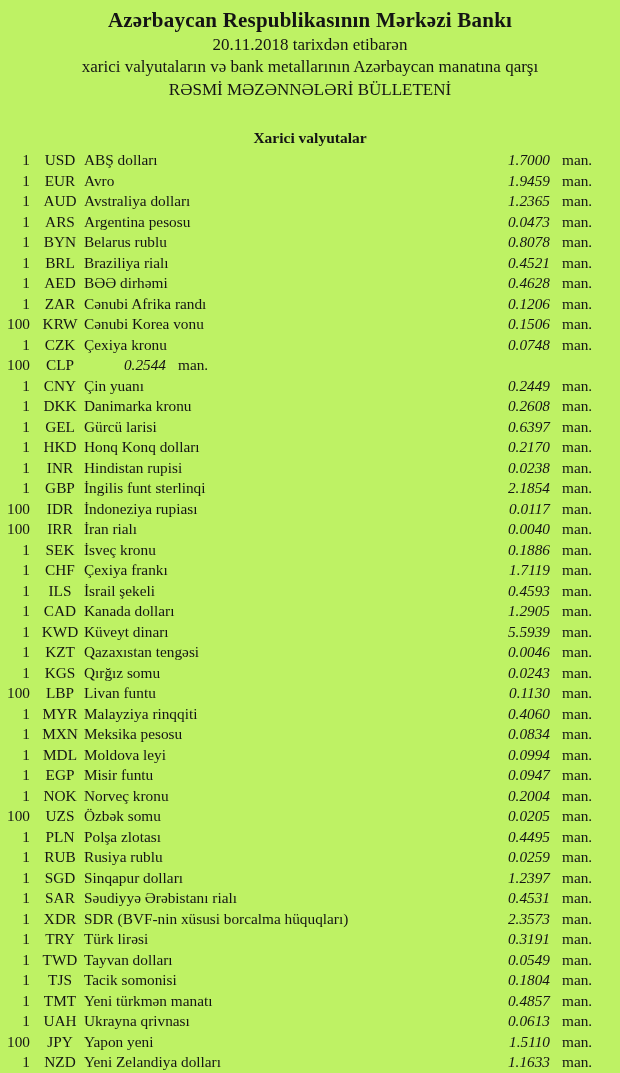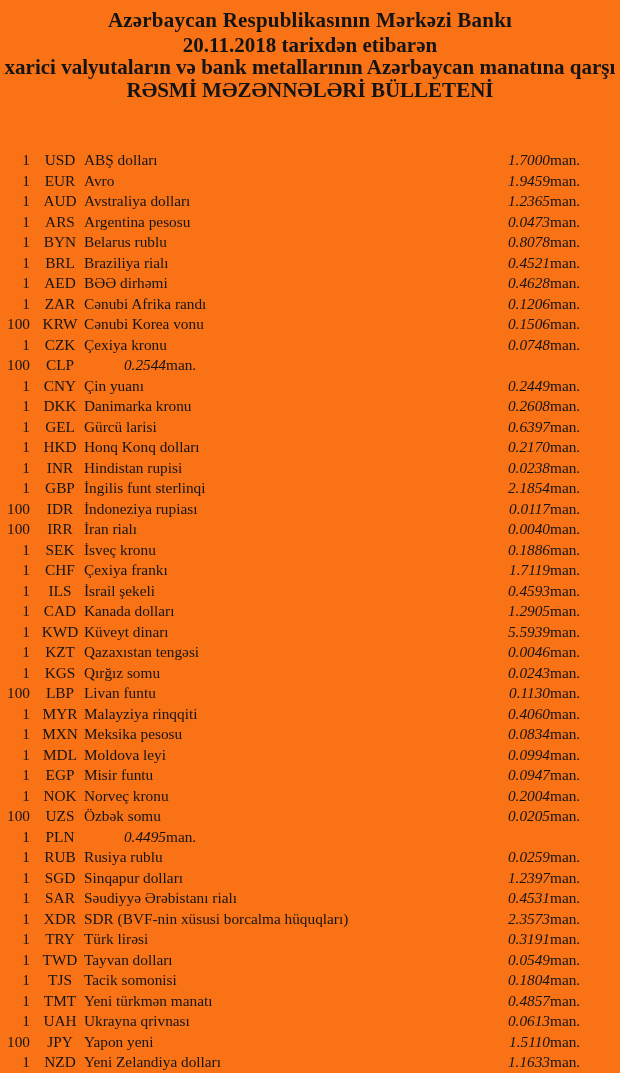--- a/index.html
+++ b/index.html
@@ -3,44 +3,45 @@
 <meta charset="utf-8">
 <style>
   * { margin: 0; padding: 0; box-sizing: border-box; }
   html, body { background: #ffffff; }
   body {
     width: 620px; height: 1073px;
     font-family: "Liberation Serif", "DejaVu Serif", serif;
     color: #141414;
     -webkit-font-smoothing: antialiased;
   }
-  .page { position: relative; width: 620px; height: 1073px; background: #f97316; overflow: hidden; }
+  .page { position: relative; width: 620px; height: 1073px; background: #bef264; overflow: hidden; }
   .header { text-align: center; padding-top: 6px; }
   .bank-title { font-size: 21px; font-weight: bold; line-height: 28px; letter-spacing: 0.2px; }
-  .sub { font-size: 21px; font-weight: bold; line-height: 22.4px; }
+  .sub { font-size: 17px; font-weight: normal; line-height: 22.4px; }
   .section-title { text-align: center; font-size: 15.5px; font-weight: bold; margin-top: 28px; }
   .table { position: absolute; top: 150px; left: 0; right: 0; }
   .row { display: flex; align-items: center; height: 20.5px; font-size: 15.3px; white-space: nowrap; }
   .qty  { width: 30px; text-align: right; flex: none; }
   .code { width: 48px; margin-left: 6px; text-align: center; flex: none; }
   .name { flex: 1 1 auto; overflow: hidden; }
   .rate { width: 82px; text-align: right; font-weight: normal; font-style: italic; flex: none; }
-  .unit { width: 70px; flex: none; }
+  .unit { width: 70px; padding-left: 12px; flex: none; }
 </style>
 </head>
 <body>
 
 <div class="page">
   <div class="header">
     <div class="bank-title">Azərbaycan Respublikasının Mərkəzi Bankı</div>
     <div class="sub">20.11.2018 tarixdən etibarən</div>
     <div class="sub">xarici valyutaların və bank metallarının Azərbaycan manatına qarşı</div>
     <div class="sub">RƏSMİ MƏZƏNNƏLƏRİ BÜLLETENİ</div>
   </div>
 
+  <div class="section-title">Xarici valyutalar</div>
 
   <div class="table">
   <div class="row">
     <span class="qty">1</span>
     <span class="code">USD</span>
     <span class="name">ABŞ dolları</span>
     <span class="rate">1.7000</span>
     <span class="unit">man.</span>
   </div>
 
@@ -295,20 +296,21 @@
     <span class="qty">100</span>
     <span class="code">UZS</span>
     <span class="name">Özbək somu</span>
     <span class="rate">0.0205</span>
     <span class="unit">man.</span>
   </div>
 
   <div class="row">
     <span class="qty">1</span>
     <span class="code">PLN</span>
+    <span class="name">Polşa zlotası</span>
     <span class="rate">0.4495</span>
     <span class="unit">man.</span>
   </div>
 
   <div class="row">
     <span class="qty">1</span>
     <span class="code">RUB</span>
     <span class="name">Rusiya rublu</span>
     <span class="rate">0.0259</span>
     <span class="unit">man.</span>

